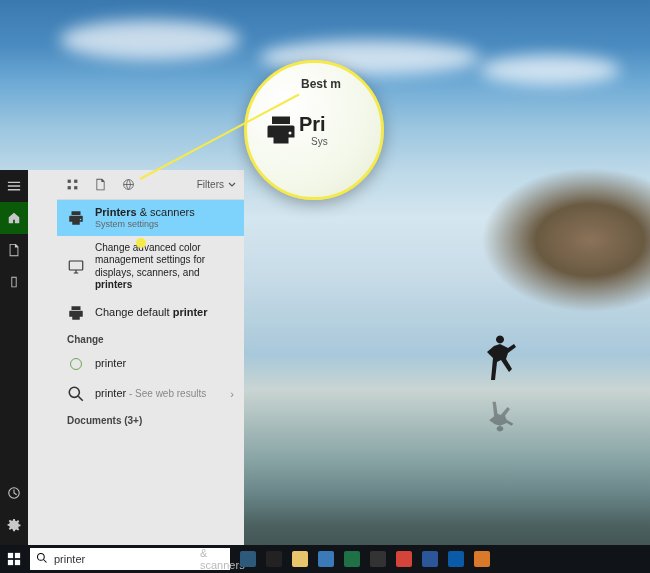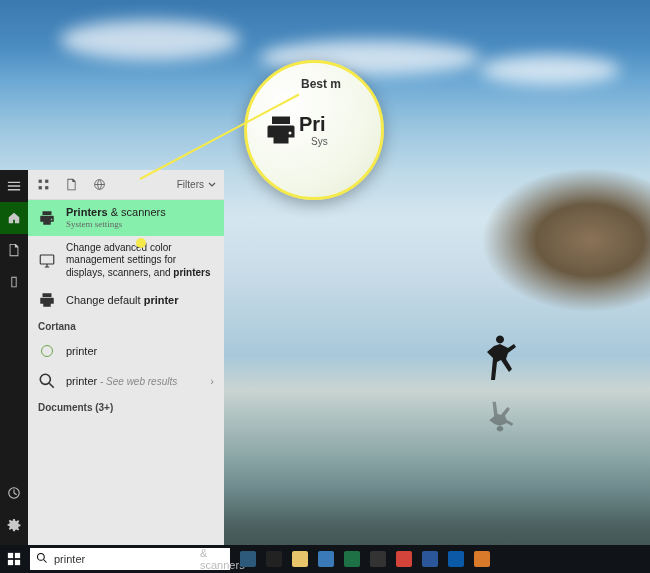--- a/index.html
+++ b/index.html
@@ -44,47 +44,47 @@
 .narrow-bar .nbi {
   width: 28px; height: 32px; display: flex; align-items: center; justify-content: center;
   color: #c8c8c8; cursor: pointer;
 }
 .narrow-bar .nbi.active { background: #0a5a0a; }
 .narrow-bar .nbi svg { width: 14px; height: 14px; fill: currentColor; }
 .narrow-bar .spacer { flex: 1; }
 
 
 .search-panel {
-  position: absolute; left: 28px; top: 170px; width: 196px; bottom: 28px;
+  position: absolute; left: 28px; top: 170px; width: 216px; bottom: 28px;
   background: #e8e8e8; display: flex; flex-direction: column;
-  font-size: 11px; color: #333;
+  font-size: 11px; color: #333; padding-left: 29px;
 }
 .panel-topbar {
   height: 30px; display: flex; align-items: center; padding: 0 8px; gap: 14px;
   border-bottom: 1px solid #d8d8d8;
 }
 .panel-topbar .tb-icon { width: 14px; height: 14px; color: #555; cursor: pointer; display:flex; align-items:center; justify-content:center;}
 .panel-topbar .tb-icon svg { width: 13px; height: 13px; fill: currentColor; }
 .panel-topbar .filters { margin-left: auto; font-size: 10px; color: #555; display: flex; align-items: center; gap: 4px; cursor: pointer; }
 
 .section-label { padding: 6px 10px 4px; font-size: 10px; font-weight: 600; color: #444; }
 
 .result-item {
   display: flex; align-items: center; padding: 6px 10px; gap: 10px; cursor: pointer;
 }
 .result-item.highlight {
-  background: #86efac;
+  background: #7dd3fc;
   justify-content: flex-end;
 }
 .result-item .ri-icon { width: 18px; height: 18px; color: #333; flex-shrink: 0; display:flex; align-items:center; justify-content:center;}
 .result-item .ri-icon svg { width: 18px; height: 18px; fill: currentColor; }
 .result-item .ri-text { flex: 1; line-height: 1.2; }
 .result-item .ri-title { font-size: 11px; color: #222; }
 .result-item .ri-title b { font-weight: 600; }
-.result-item .ri-sub { font-size: 9px; color: #666; font-family: Liberation Serif, serif; }
+.result-item .ri-sub { font-size: 9px; color: #666; }
 .result-item .chev { color: #888; }
 
 .cortana-icon {
   width: 12px; height: 12px; border: 1.5px solid #6aa84f; border-radius: 50%;
 }
 .search-icon-sm svg { width: 12px; height: 12px; fill: #555;}
 
 
 .taskbar {
   position: absolute; left: 0; right: 0; bottom: 0; height: 28px;
@@ -251,41 +251,41 @@
     <div class="ri-icon">
       <svg viewBox="0 0 24 24">
           <path d="M6 3h12v5H6zM4 9h16a1 1 0 0 1 1 1v7h-4v4H7v-4H3v-7a1 1 0 0 1 1-1zm4 9h8v3H8z"></path>
         </svg>
     </div>
     <div class="ri-text">
         <div class="ri-title"><span>Change default </span><b>printer</b></div>
       </div>
   </div>
 
-  <div class="section-label">Cortana</div>
+  <div class="section-label">Change</div>
 
   <div class="result-item">
     <div class="ri-icon">
         <div class="cortana-icon"></div>
       </div>
     <div class="ri-text">
         <div class="ri-title">printer</div>
       </div>
   </div>
 
 
   <div class="result-item">
     <div class="ri-icon search-icon-sm">
         <svg viewBox="0 0 16 16">
           <circle cx="6.5" cy="6.5" r="4.5" fill="none" stroke="currentColor" stroke-width="1.4"></circle>
           <path d="M10 10l4 4" stroke="currentColor" stroke-width="1.4"></path>
         </svg>
       </div>
     <div class="ri-text">
-        <div class="ri-title"><span>printer</span><span style="color:#888;font-size:10px;font-style:italic;"> - See web results</span></div>
+        <div class="ri-title"><span>printer</span><span style="color:#888;font-size:10px;"> - See web results</span></div>
       </div>
     <div class="chev">›</div>
   </div>
 
   <div class="section-label">Documents (3+)</div>
 </div>
 
 <div class="taskbar">
   <div class="start">
     <svg viewBox="0 0 16 16">

